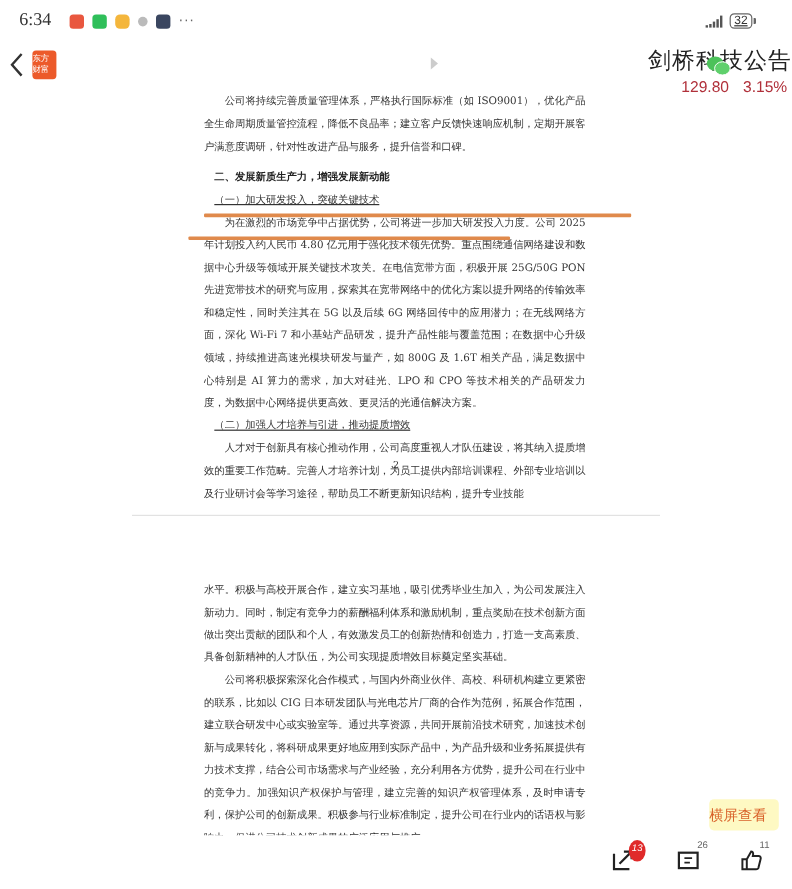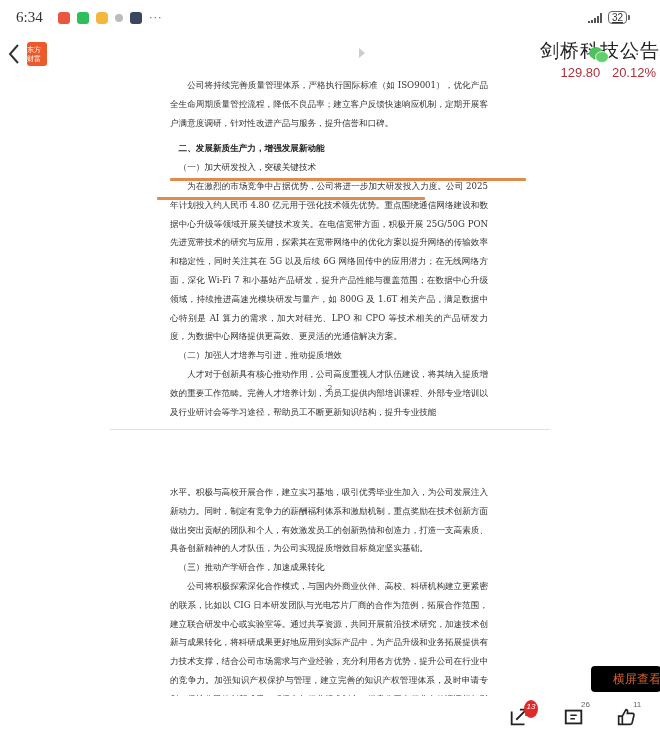--- a/index.html
+++ b/index.html
@@ -34,28 +34,28 @@
     .quote { font-size: 13px; color: #b0303a; margin-top: 1px; font-family: "Liberation Sans", sans-serif; }
     .quote span { margin: 0 4px; }
     .wechat-btn { position: absolute; left: 588px; top: 10px; width: 22px; height: 18px; cursor: pointer; }
     .more-btn { position: absolute; left: 622px; top: 10px; font-size: 14px; color: #444; letter-spacing: 2px; cursor: pointer; }
 
     
     .doc { position: absolute; left: 0; top: 76px; width: 660px; height: 620px; overflow: hidden; padding-left: 20px; }
     .page { position: absolute; left: 170px; width: 318px; font-family: "DejaVu Serif", "Liberation Serif", serif; font-size: 8.6px; line-height: 18.8px; color: #333; text-align: justify; }
     .page p { text-indent: 2em; }
     .page .h2 { text-indent: 1em; font-weight: bold; color: #222; margin-top: 7px; }
-    .page .h3 { text-indent: 1em; color: #333; }
+    .page .h3 { text-indent: 1em; color: #333; text-decoration: underline; }
     .page1 { top: 0; }
     .page2 { top: 407px; }
     .page-num { position: absolute; left: 0; width: 660px; top: 307px; text-align: center; font-size: 8px; font-family: "DejaVu Serif", serif; color: #333; }
     .page-divider { position: absolute; left: 110px; width: 440px; top: 353px; height: 1px; background: #e2e2e2; }
     .highlight { position: absolute; height: 3px; background: #e08a4c; border-radius: 1px; }
 
-    .rotate-btn { position: absolute; left: 591px; top: 666px; width: 70px; height: 26px; background: #000000; border-radius: 4px; color: #d9622b; font-size: 12px; text-align: right; line-height: 26px; cursor: pointer; }
+    .rotate-btn { position: absolute; left: 591px; top: 666px; width: 58px; height: 26px; background: #fef9c3; border-radius: 4px; color: #d9622b; font-size: 12px; text-align: left; line-height: 26px; cursor: pointer; }
 
     
     .bottom-bar { position: absolute; left: 0; top: 700px; width: 660px; height: 41px; background: #fff; }
     .comment-input { position: absolute; left: 12px; top: 5px; width: 640px; height: 30px; background: #f5f5f5; border-radius: 15px; cursor: text; }
     .comment-icon { position: absolute; left: 12px; top: 8px; width: 12px; height: 14px; }
     .comment-placeholder { position: absolute; left: 32px; top: 7px; font-size: 13px; color: #555; }
     .watermark { position: absolute; left: 440px; top: 2px; font-size: 22px; color: rgba(150,150,150,0.45); letter-spacing: 2px; pointer-events: none; white-space: nowrap; }
     .bar-btn { position: absolute; top: 6px; width: 24px; height: 24px; cursor: pointer; }
     .badge { position: absolute; left: 16px; top: -6px; background: #e02a2a; color: #fff; font-size: 8px; width: 14px; height: 18px; border-radius: 50%; text-align: center; line-height: 14px; font-family: "Liberation Sans", sans-serif; font-style: italic; }
     .count { position: absolute; left: 18px; top: -6px; font-size: 8px; color: #666; font-family: "Liberation Sans", sans-serif; }
@@ -92,21 +92,21 @@
       </svg>
   </div>
   <div class="app-logo">
     <div>东方</div>
     <div>财富</div>
   </div>
   <div class="title-wrap">
     <div class="title">剑桥科技公告</div>
     <div class="quote">
       <span>129.80</span>
-      <span>20.12%</span>
+      <span>3.15%</span>
     </div>
   </div>
   <span class="title-arrow"></span>
   <div class="wechat-btn">
     <svg viewBox="0 0 22 18">
       <ellipse cx="8" cy="7" rx="7" ry="6" fill="#4cc25a"></ellipse>
       <ellipse cx="14" cy="11" rx="6.5" ry="5.5" fill="#5fd06c" stroke="#fff" stroke-width="0.8"></ellipse>
     </svg>
   </div>
   <div class="more-btn">···</div>
@@ -122,21 +122,20 @@
     <p>人才对于创新具有核心推动作用，公司高度重视人才队伍建设，将其纳入提质增效的重要工作范畴。完善人才培养计划，为员工提供内部培训课程、外部专业培训以及行业研讨会等学习途径，帮助员工不断更新知识结构，提升专业技能</p>
   </div>
   <div class="page-num">2</div>
   <div class="page-divider"></div>
 
   <div class="highlight" style="left:170px; top:102px; width:356px;"></div>
   <div class="highlight" style="left:157px; top:121px; width:268px;"></div>
 
   <div class="page page2">
     <div>水平。积极与高校开展合作，建立实习基地，吸引优秀毕业生加入，为公司发展注入新动力。同时，制定有竞争力的薪酬福利体系和激励机制，重点奖励在技术创新方面做出突出贡献的团队和个人，有效激发员工的创新热情和创造力，打造一支高素质、具备创新精神的人才队伍，为公司实现提质增效目标奠定坚实基础。</div>
-    <div class="h3">（三）推动产学研合作，加速成果转化</div>
     <p>公司将积极探索深化合作模式，与国内外商业伙伴、高校、科研机构建立更紧密的联系，比如以 CIG 日本研发团队与光电芯片厂商的合作为范例，拓展合作范围，建立联合研发中心或实验室等。通过共享资源，共同开展前沿技术研究，加速技术创新与成果转化，将科研成果更好地应用到实际产品中，为产品升级和业务拓展提供有力技术支撑，结合公司市场需求与产业经验，充分利用各方优势，提升公司在行业中的竞争力。加强知识产权保护与管理，建立完善的知识产权管理体系，及时申请专利，保护公司的创新成果。积极参与行业标准制定，提升公司在行业内的话语权与影响力，促进公司技术创新成果的广泛应用与推广。</p>
   </div>
 </div>
 
 <div class="rotate-btn">横屏查看</div>
 
 <div class="bottom-bar">
   <div class="bar-btn" style="left:508px;">
     <svg viewBox="0 0 24 24" width="22" height="22">
       <path d="M4 6 V20 H18" stroke="#222" stroke-width="2" fill="none"></path>

